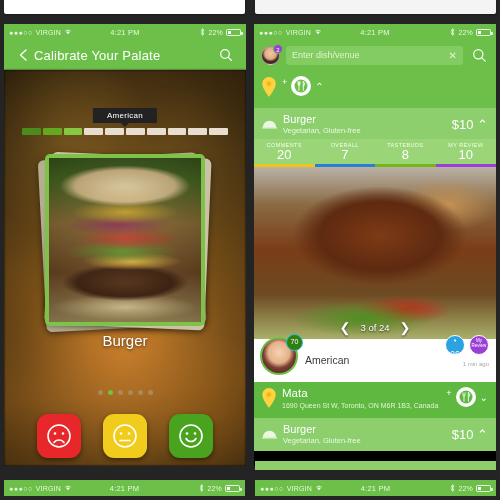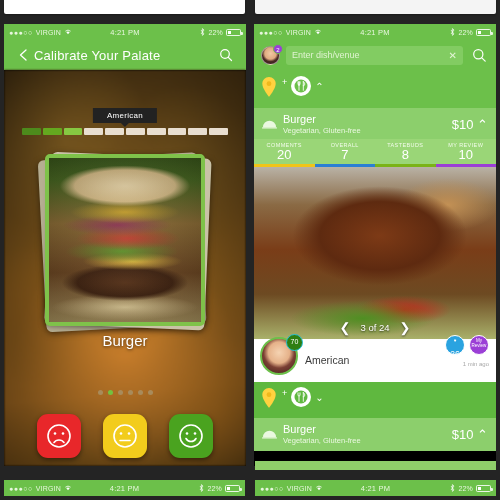--- a/index.html
+++ b/index.html
@@ -417,20 +417,24 @@
       </div>
     </div>
 
     <div class="venue2">
       <span class="pin">
         <svg width="14" height="20" viewBox="0 0 14 20">
             <path d="M7 0C3.2 0 .3 3 .3 6.7c0 5 6.7 13 6.7 13s6.7-8 6.7-13C13.7 3 10.8 0 7 0z" fill="#ffd23f"></path>
             <circle cx="7" cy="6.7" r="2.4" fill="#f0b81c"></circle>
           </svg>
       </span>
+      <div class="venue-txt">
+        <div class="venue-name">Mata</div>
+        <div class="venue-addr">1690 Queen St W, Toronto, ON M6R 1B3, Canada</div>
+      </div>
       <div class="venue-right">
         <span class="plus">+</span>
         <span class="logo-circ">
           <svg width="14" height="14" viewBox="0 0 14 14">
               <circle cx="7" cy="7" r="6.5" fill="#5fb83f"></circle>
               <path d="M4 2.8v2.2a1 1 0 0 0 2 0V2.8M5 6v5.3" stroke="#fff" stroke-width=".9" fill="none" stroke-linecap="round"></path>
               <path d="M9.3 2.8c1 0 1.4 1 1.4 2.2s-.5 1.8-1.4 1.8V2.8zM9.3 6.6v4.7" stroke="#fff" stroke-width=".9" fill="none" stroke-linecap="round"></path>
             </svg>
         </span>
         <span class="chev">⌄</span>

